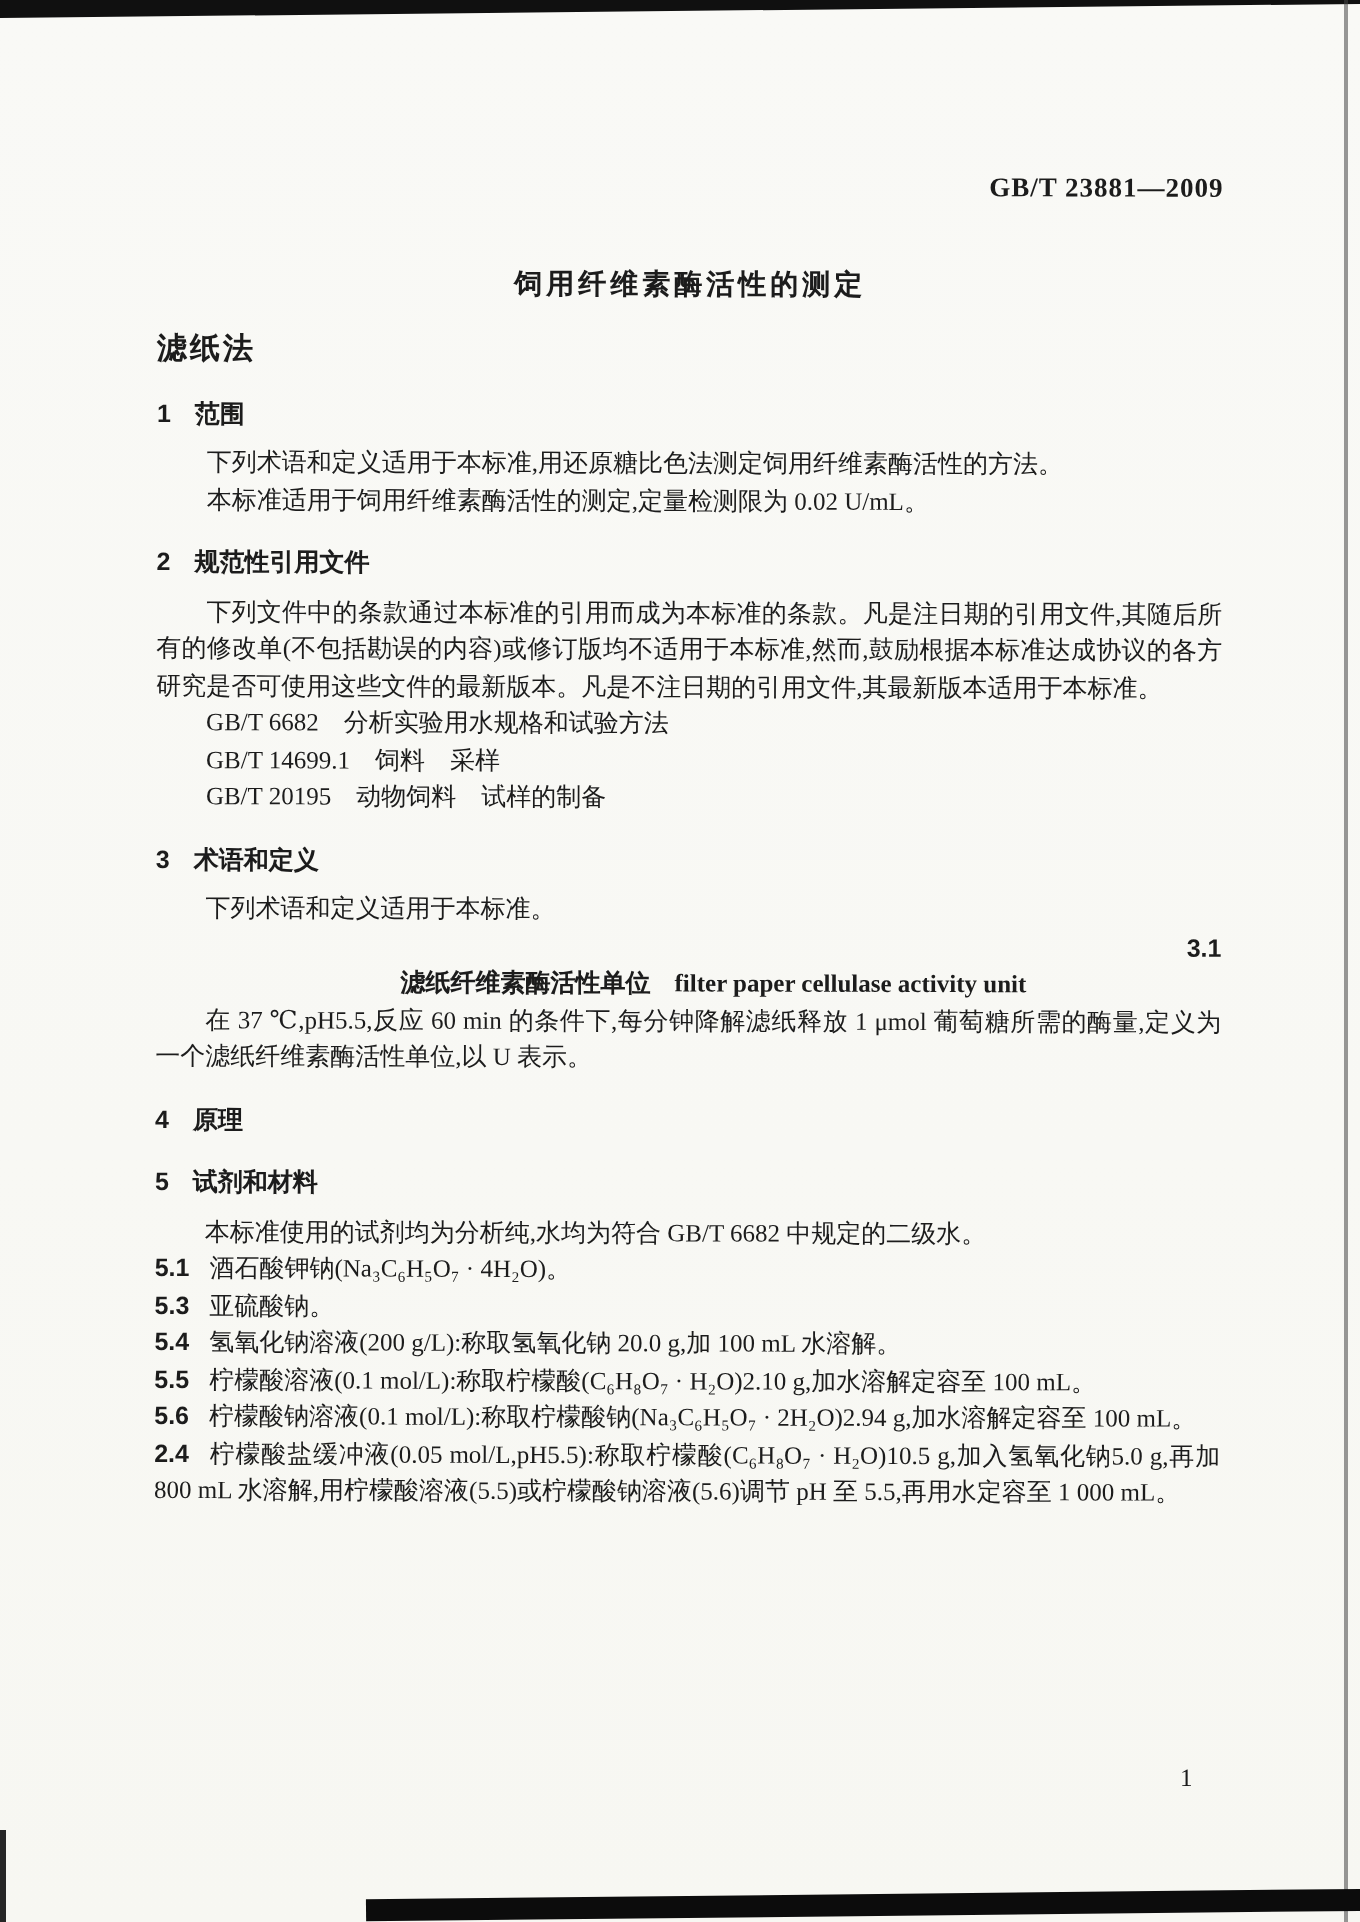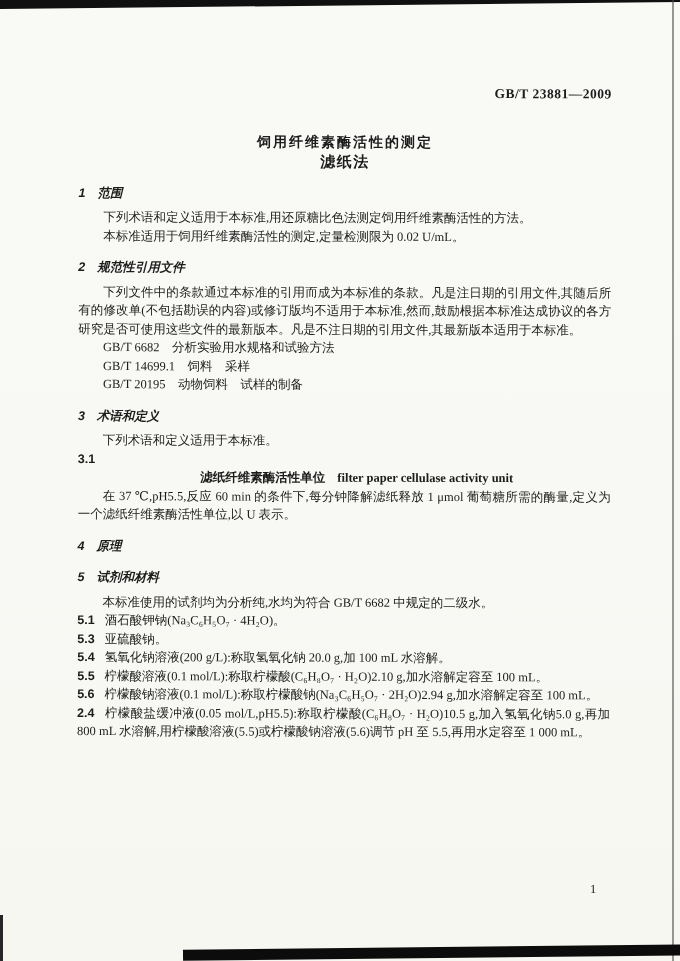--- a/index.html
+++ b/index.html
@@ -26,34 +26,34 @@
     font-size:12.5px;line-height:18.5px;
     transform:rotate(0.15deg);transform-origin:top left;
     text-align:justify;
   }
   .doc-code{margin-top:84px;text-align:right;
     font-family:"Liberation Serif","DejaVu Serif",serif;
     font-weight:bold;font-size:13.5px;letter-spacing:.5px;}
   .title{margin-top:29px;text-align:center;
     font-family:"Liberation Sans","DejaVu Sans",sans-serif;
     font-weight:bold;font-size:14px;letter-spacing:2px;}
-  .subtitle{margin-top:2px;text-align:center;
+  .subtitle{margin-top:16px;
     font-family:"Liberation Sans","DejaVu Sans",sans-serif;
     font-weight:bold;font-size:15px;letter-spacing:1.5px;}
 
   .sec-head{margin-top:13px;margin-bottom:6px;text-align:left;
     font-family:"Liberation Sans","DejaVu Sans",sans-serif;
-    font-weight:bold;font-size:12.5px;font-style:italic;}
+    font-weight:bold;font-size:12.5px;}
   .sec-head .sec-num{display:inline-block;margin-right:12px;}
 
   .para{text-indent:2em;}
   .ref-line{padding-left:2em;}
 
   .sub-num{font-family:"Liberation Sans","DejaVu Sans",sans-serif;
-    font-weight:bold;font-size:12.5px;text-align:left;}
+    font-weight:bold;font-size:12.5px;text-align:right;}
   .term-line{padding-left:2em;text-align:center;}
   .term-zh{font-family:"Liberation Sans","DejaVu Sans",sans-serif;font-weight:bold;}
   .term-en{font-weight:bold;margin-left:12px;}
 
   .reagent .rg-num{font-family:"Liberation Sans","DejaVu Sans",sans-serif;
     font-weight:bold;margin-right:10px;}
 
   .page-number{position:absolute;top:882px;left:590px;font-size:12.5px;}
 </style>
 </head>

